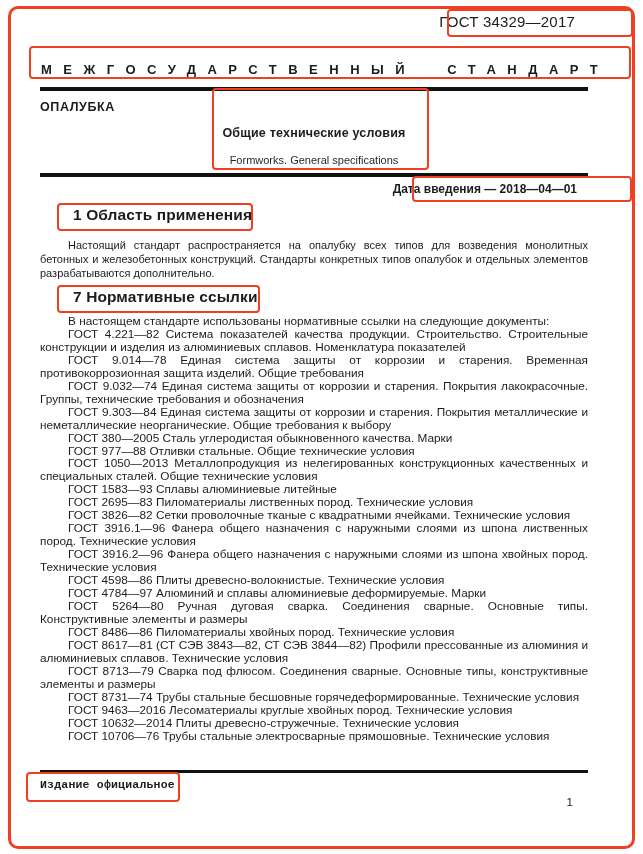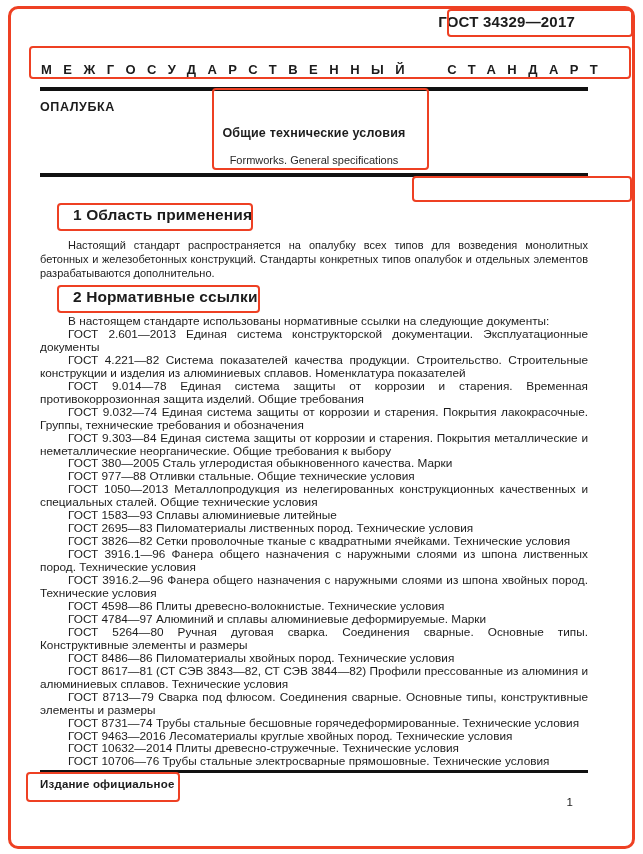--- a/index.html
+++ b/index.html
@@ -16,21 +16,21 @@
     position:absolute;
     border:2px solid #ee4023;
     border-radius:4px;
     pointer-events:none;
     background:transparent;
   }
   .abox.page-outline{border-width:3px;border-radius:10px;}
   
   .doc-number{
     position:absolute;top:13px;right:68px;
-    font-size:15px;font-weight:bold;white-space:nowrap;letter-spacing:.2px;margin-left:16px;
+    font-size:15px;font-weight:normal;white-space:nowrap;letter-spacing:.2px;margin-left:16px;
   }
   .standard-name{
     position:absolute;top:62px;left:41px;width:560px;
     font-size:13px;font-weight:bold;
     letter-spacing:11.5px;word-spacing:16px;white-space:nowrap;
   }
   .rule{position:absolute;left:40px;width:548px;background:#111;}
   .rule1{top:87px;height:3.5px;}
   .rule2{top:173px;height:3.5px;}
   .rule3{top:770px;height:2.5px;}
@@ -62,21 +62,21 @@
     font-size:11px;line-height:14px;
     text-align:justify;text-indent:28px;
   }
   .refs{
     position:absolute;top:315px;left:40px;width:548px;
     font-size:11.8px;line-height:12.95px;
   }
   .refs p{margin:0;text-indent:28px;text-align:justify;}
   .edition-note{
     position:absolute;top:778px;left:40px;
-    font-size:11.5px;font-weight:bold;letter-spacing:.2px;
+    font-size:11.5px;font-weight:bold;letter-spacing:.2px;font-family:Liberation Mono, monospace;
   }
   .page-number{
     position:absolute;top:796px;right:70px;
     font-size:11.5px;
   }
 </style>
 </head>
 <body>
 
 <div class="page">
@@ -86,31 +86,31 @@
   <div class="standard-name">МЕЖГОСУДАРСТВЕННЫЙ СТАНДАРТ</div>
 
   <div class="rule rule1"></div>
 
   <div class="title-ru">ОПАЛУБКА</div>
   <div class="subtitle-ru">Общие технические условия</div>
   <div class="title-en">Formworks. General specifications</div>
 
   <div class="rule rule2"></div>
 
+  <div class="intro-date">Дата введения — 2018—04—01</div>
 
   <div class="sec-heading sec1-heading">1 Область применения</div>
 
   <div class="sec1-body">Настоящий стандарт распространяется на опалубку всех типов для возведения монолитных бетонных и железобетонных конструкций. Стандарты конкретных типов опалубок и отдельных элементов разрабатываются дополнительно.</div>
 
-  <div class="sec-heading sec2-heading">2 Нормативные ссылки</div>
+  <div class="sec-heading sec2-heading">7 Нормативные ссылки</div>
 
   <div class="refs">
     <p>В настоящем стандарте использованы нормативные ссылки на следующие документы:</p>
 
-  <p>ГОСТ 2.601—2013 Единая система конструкторской документации. Эксплуатационные документы</p>
       <p>ГОСТ 4.221—82 Система показателей качества продукции. Строительство. Строительные конструкции и изделия из алюминиевых сплавов. Номенклатура показателей</p>
       <p>ГОСТ 9.014—78 Единая система защиты от коррозии и старения. Временная противокоррозионная защита изделий. Общие требования</p>
       <p>ГОСТ 9.032—74 Единая система защиты от коррозии и старения. Покрытия лакокрасочные. Группы, технические требования и обозначения</p>
       <p>ГОСТ 9.303—84 Единая система защиты от коррозии и старения. Покрытия металлические и неметаллические неорганические. Общие требования к выбору</p>
       <p>ГОСТ 380—2005 Сталь углеродистая обыкновенного качества. Марки</p>
       <p>ГОСТ 977—88 Отливки стальные. Общие технические условия</p>
       <p>ГОСТ 1050—2013 Металлопродукция из нелегированных конструкционных качественных и специальных сталей. Общие технические условия</p>
       <p>ГОСТ 1583—93 Сплавы алюминиевые литейные</p>
       <p>ГОСТ 2695—83 Пиломатериалы лиственных пород. Технические условия</p>
       <p>ГОСТ 3826—82 Сетки проволочные тканые с квадратными ячейками. Технические условия</p>

